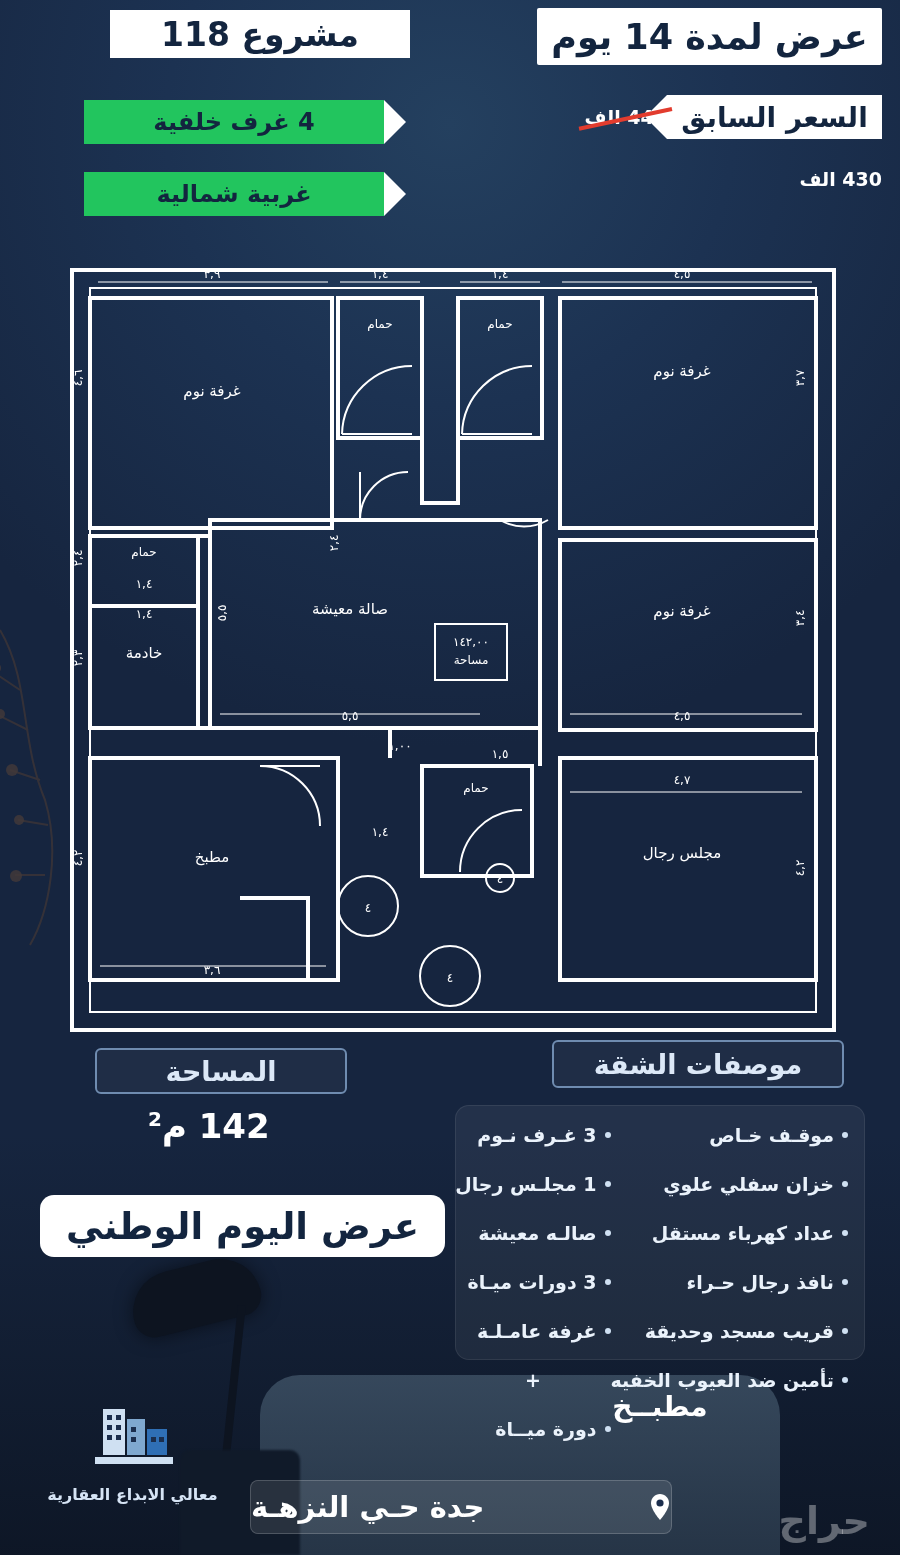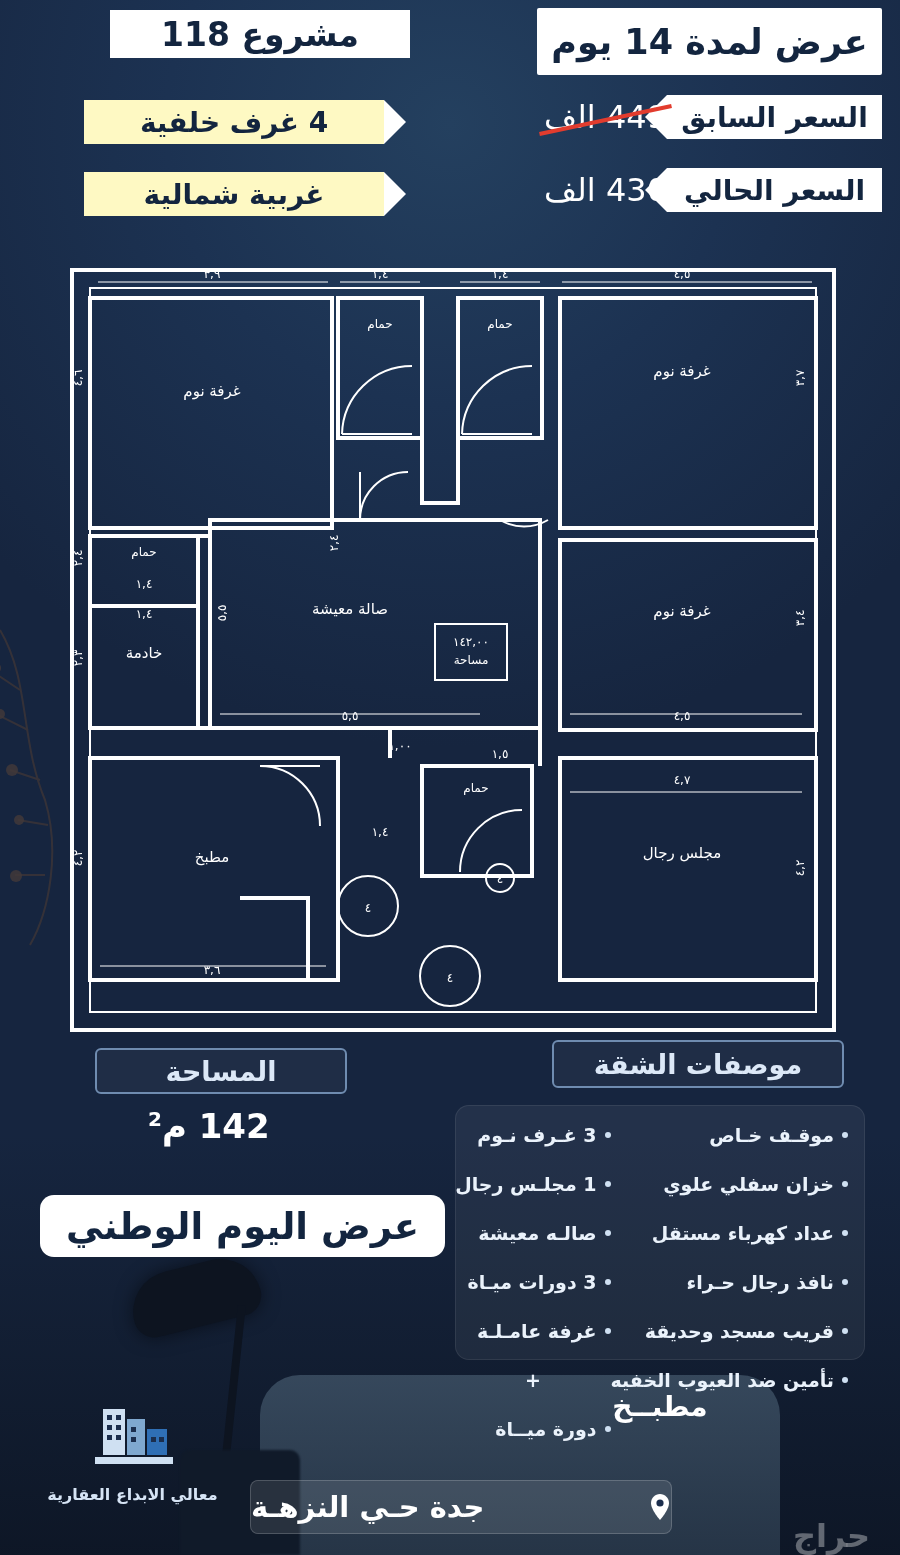--- a/index.html
+++ b/index.html
@@ -38,21 +38,21 @@
   }
   .sofa{
     position:absolute;right:120px;bottom:0;width:520px;height:180px;
     background:linear-gradient(180deg,#3c4f63 0%, #2a3a4c 100%);
     border-radius:40px 40px 0 0;opacity:.85;
   }
   .branch{
     position:absolute;left:-10px;top:620px;width:140px;height:330px;opacity:.5;
   }
   .banner-offer{
-    position:absolute;top:8px;right:18px;width:345px;height:67px;
+    position:absolute;top:8px;right:18px;width:345px;height:57px;
     background:#fff;color:#13253f;border-radius:2px;
     display:flex;align-items:center;justify-content:center;
     font-size:35px;font-weight:bold;letter-spacing:-.5px;
   }
   .banner-project{
     position:absolute;top:10px;left:110px;width:300px;height:48px;
     background:#fff;color:#13253f;
     display:flex;align-items:center;justify-content:center;
     font-size:33px;font-weight:bold;
   }
@@ -63,30 +63,30 @@
     background:#fff;color:#13253f;height:44px;min-width:215px;
     display:flex;align-items:center;justify-content:center;
     font-size:28px;font-weight:bold;position:relative;
   }
   .plabel::before{
     content:"";position:absolute;left:-22px;top:0;
     border-top:22px solid transparent;border-bottom:22px solid transparent;
     border-right:22px solid #fff;
   }
   .pvalue{
-    color:#fff;font-size:32px;font-weight:normal;margin-left:18px;position:relative;
+    color:#fff;font-size:19px;font-weight:bold;margin-left:18px;position:relative;
   }
   .pvalue.old::after{
     content:"";position:absolute;left:-6px;right:-6px;top:52%;height:4px;background:#e23c2e;
     transform:rotate(-12deg);
   }
   .feat{
-    position:absolute;background:#fef9c3;color:#13253f;height:44px;width:300px;
-    display:flex;align-items:center;justify-content:center;
-    font-size:28px;font-weight:bold;
+    position:absolute;background:#22c55e;color:#13253f;height:44px;width:300px;
+    display:flex;align-items:center;justify-content:center;
+    font-size:24px;font-weight:bold;
   }
   .feat::after{
     content:"";position:absolute;right:-22px;top:0;
     border-top:22px solid transparent;border-bottom:22px solid transparent;
     border-left:22px solid #fff;
   }
   
   .plan{
     position:absolute;left:60px;top:258px;width:786px;height:780px;
   }
@@ -128,22 +128,22 @@
     position:absolute;left:250px;top:1480px;width:420px;height:52px;
     background:rgba(255,255,255,.10);border:1px solid rgba(255,255,255,.18);
     border-radius:8px;color:#fff;font-size:29px;font-weight:bold;
     display:flex;align-items:center;justify-content:space-between;gap:10px;
   }
   .logo{
     position:absolute;left:45px;top:1395px;width:175px;text-align:center;color:#cfe0f2;
   }
   .logo .name{font-size:16px;font-weight:bold;margin-top:6px;color:#d6e4f5;}
   .watermark{
-    position:absolute;right:30px;bottom:0;color:rgba(255,255,255,.35);
-    font-size:32px;font-weight:bold;letter-spacing:2px;
+    position:absolute;right:30px;bottom:12px;color:rgba(255,255,255,.35);
+    font-size:38px;font-weight:bold;letter-spacing:2px;
   }
 </style>
 </head>
 <body>
 
 <div class="bg"></div>
 <div class="bg-dark-bottom"></div>
 
 <div class="sofa"></div>
 <div class="lamp">
@@ -171,21 +171,20 @@
 
 <div class="banner-offer">عرض لمدة 14 يوم</div>
 <div class="banner-project">مشروع 118</div>
 
 <div class="pricerow" style="top:95px;right:18px;">
   <div class="plabel">السعر السابق</div>
   <div class="pvalue old">449 الف</div>
 </div>
 
 <div class="pricerow" style="top:168px;right:18px;">
-  <div class="plabel">السعر الحالي</div>
   <div class="pvalue">430 الف</div>
 </div>
 
 <div class="feat" style="top:100px;left:84px;">4 غرف خلفية</div>
 <div class="feat" style="top:172px;left:84px;">غربية شمالية</div>
 
 <div class="plan">
 <svg width="786" height="780" viewBox="0 0 786 780" xmlns="http://www.w3.org/2000/svg">
   <defs>
     <style>

